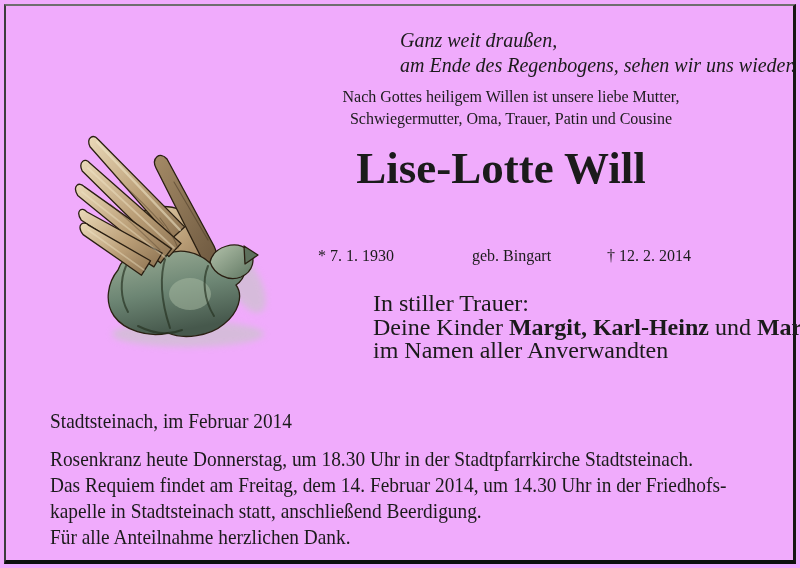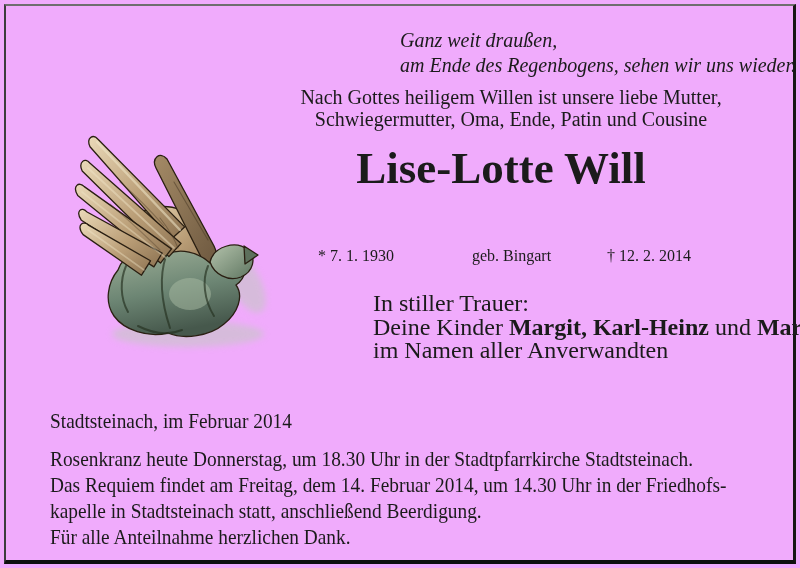--- a/index.html
+++ b/index.html
@@ -26,21 +26,21 @@
     left: 400px; top: 28px;
     font-style: italic;
     font-size: 20px;
     line-height: 25px;
     white-space: nowrap;
   }
   .intro {
     position: absolute;
     left: 280px; top: 86px; width: 462px;
     text-align: center;
-    font-size: 20px;
+    font-size: 16px;
     line-height: 22px;
   }
   .deceased-name {
     position: absolute;
     left: 270px; top: 144px; width: 462px;
     text-align: center;
     font-size: 45px;
     font-weight: bold;
     line-height: 48px;
     white-space: nowrap;
@@ -173,21 +173,21 @@
     </g>
   </svg>
 
   <div class="epigraph">
     <div>Ganz weit draußen,</div>
     <div>am Ende des Regenbogens, sehen wir uns wieder.</div>
   </div>
 
   <div class="intro">
     <div>Nach Gottes heiligem Willen ist unsere liebe Mutter,</div>
-    <div>Schwiegermutter, Oma, Ende, Patin und Cousine</div>
+    <div>Schwiegermutter, Oma, Trauer, Patin und Cousine</div>
   </div>
 
   <div class="deceased-name">Lise-Lotte Will</div>
 
   <span class="date-item birth-date">* 7. 1. 1930</span>
   <span class="date-item maiden-name">geb. Bingart</span>
   <span class="date-item death-date">† 12. 2. 2014</span>
 
 
   <div class="mourning">

